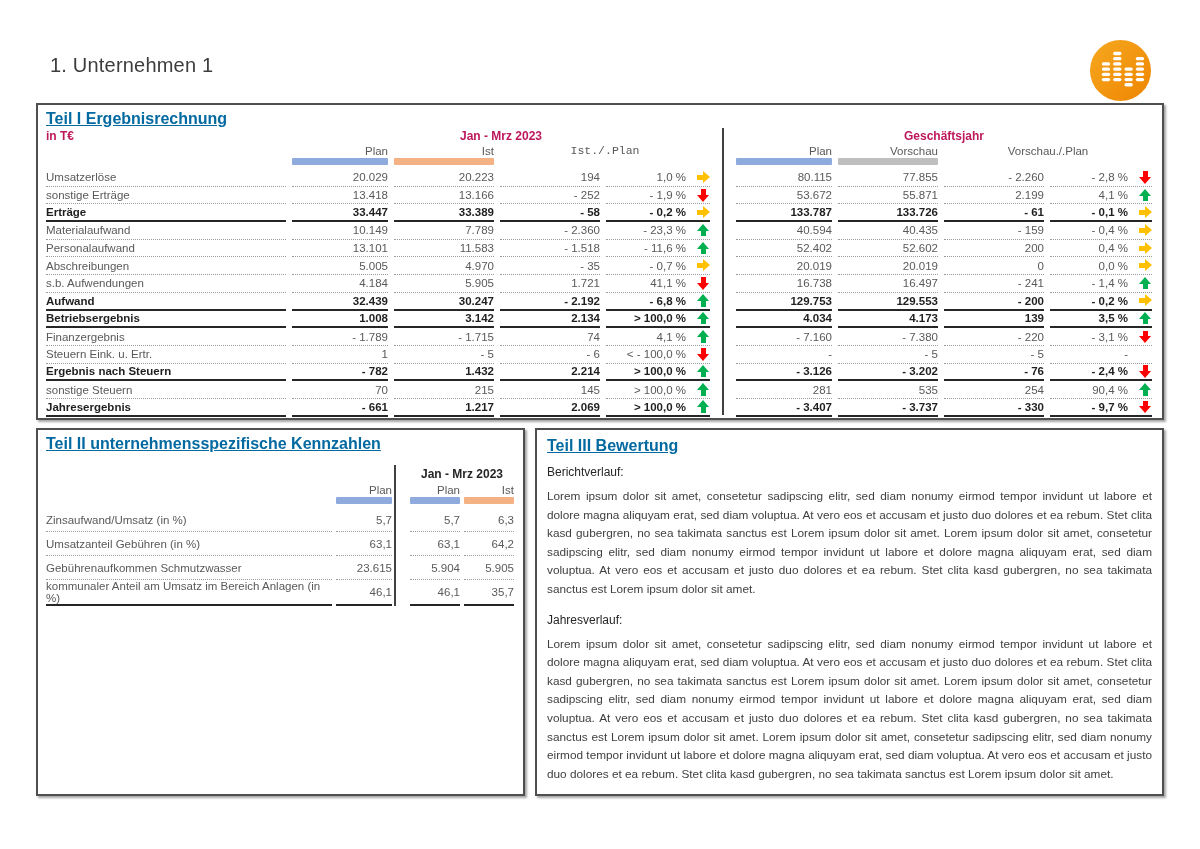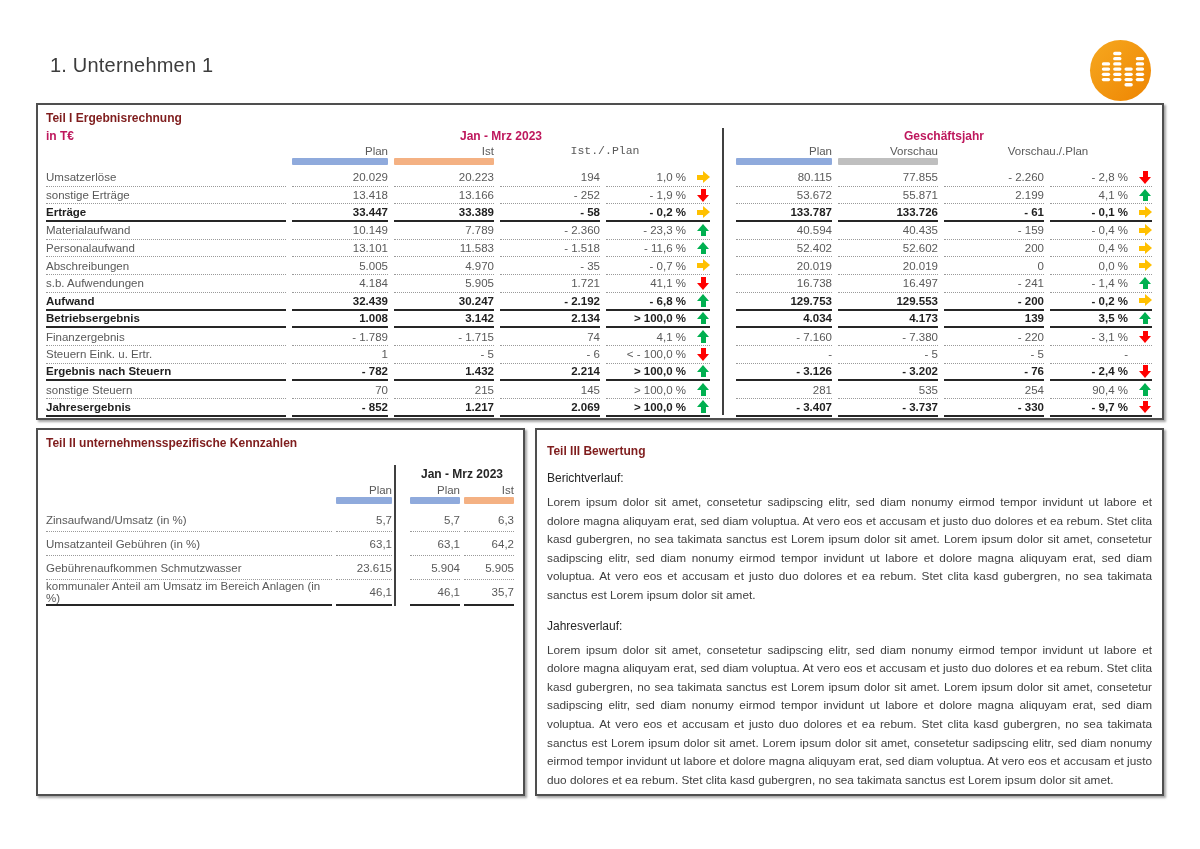--- a/index.html
+++ b/index.html
@@ -8,23 +8,23 @@
 
   .page-title{position:absolute;left:50px;top:54px;margin:0;
       font-size:20px;font-weight:400;color:#3d3d3d;letter-spacing:.2px;}
 
   .logo{position:absolute;left:1089px;top:39px;width:63px;height:63px;}
 
   .box{position:absolute;background:#fff;border:2px solid #4f4f4f;
        box-sizing:border-box;box-shadow:2px 2px 2px rgba(80,80,80,.5);}
   #box1{left:36px;top:103px;width:1128px;height:317px;padding:6px 8px;}
   #box2{left:36px;top:428px;width:489px;height:368px;padding:6px 8px;}
-  #box3{left:535px;top:428px;width:629px;height:368px;padding:14px 10px;}
-
-  .sec-title{font-weight:bold;font-size:12px;color:#7f1d1d;line-height:15px;}
+  #box3{left:535px;top:428px;width:629px;height:368px;padding:8px 10px;}
+
+  .sec-title{font-weight:bold;font-size:16px;color:#0369a1;line-height:15px;text-decoration:underline;}
 
   
   .p1-table{position:relative;margin-top:2px;}
   .p1row{display:grid;column-gap:6px;
      grid-template-columns:240px 96px 100px 100px 104px 14px 96px 100px 100px 102px;}
   .p1row .c{display:flex;align-items:center;justify-content:flex-end;
      min-height:17.7px;box-sizing:border-box;font-size:11.5px;}
   .p1row .c.lab{justify-content:flex-start;}
   .p1row.hb .c,.p1row.hc .c{min-height:15px;font-size:11.5px;}
   .p1row.hb .b{font-weight:bold;color:#be185d;font-size:12px;}
@@ -513,21 +513,21 @@
             <span class="ab">
               <span class="arrow up">
                 <i class="head"></i>
                 <i class="stem"></i>
               </span>
             </span>
           </div>
         </div>
         <div class="p1row data bold">
           <div class="c lab">Jahresergebnis</div>
-          <div class="c num">- 852</div>
+          <div class="c num">- 661</div>
           <div class="c num">1.217</div>
           <div class="c num">2.069</div>
           <div class="c pc">
             <span class="pv">&gt; 100,0 %</span>
             <span class="ab">
               <span class="arrow up">
                 <i class="head"></i>
                 <i class="stem"></i>
               </span>
             </span>

